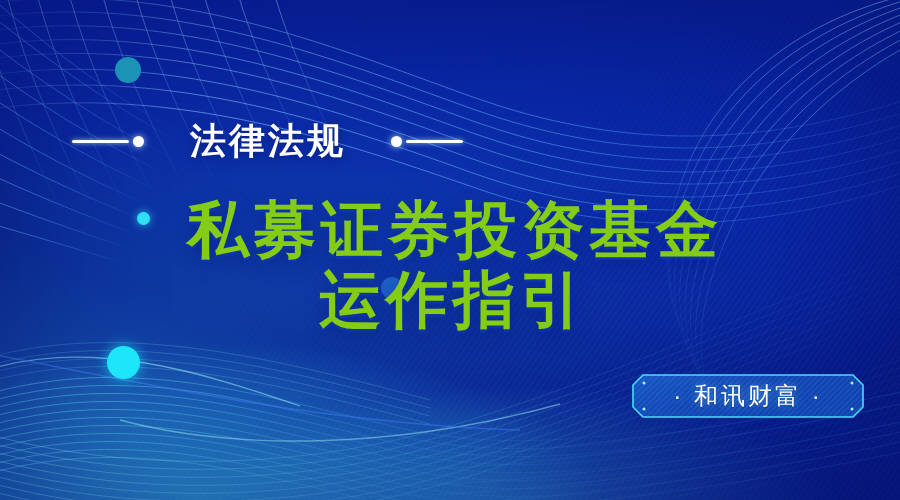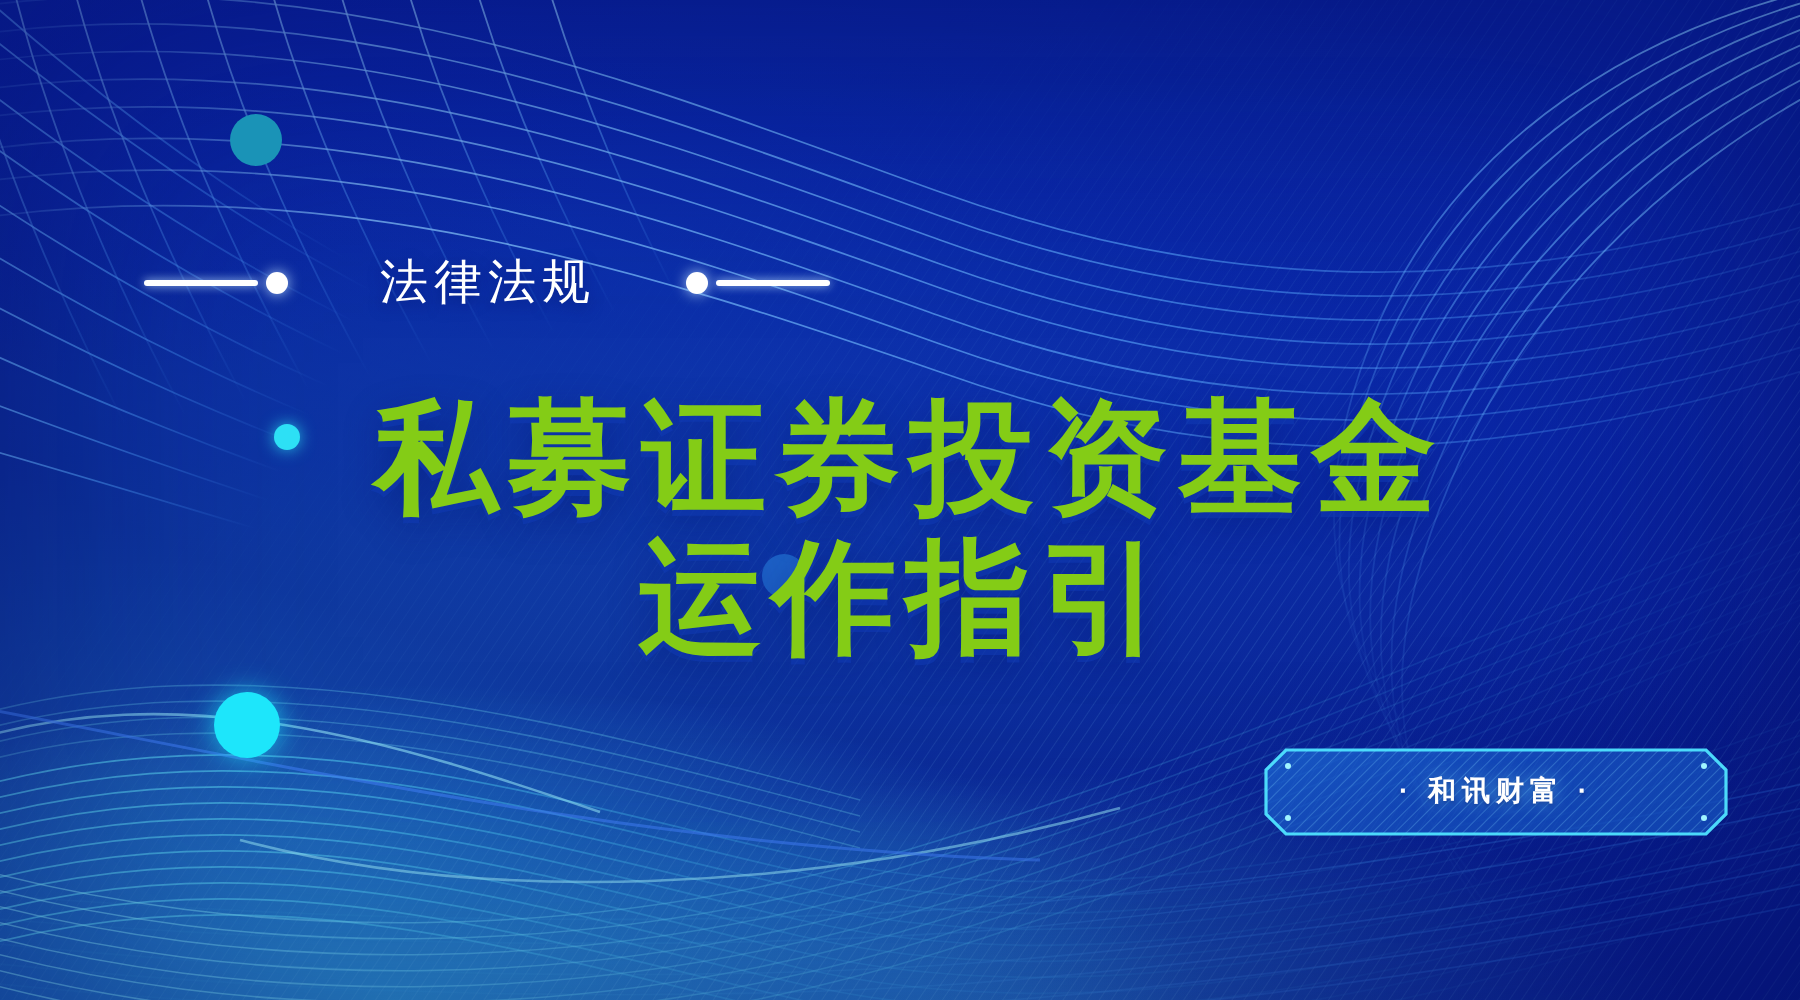--- a/index.html
+++ b/index.html
@@ -51,21 +51,21 @@
   .deco-line{display:flex;align-items:center;flex:0 0 auto;}
   .deco-bar{height:3px;background:#ffffff;border-radius:2px;box-shadow:0 0 5px rgba(190,225,255,.85);}
   .deco-dot{width:11px;height:11px;border-radius:50%;background:#ffffff;box-shadow:0 0 7px rgba(190,225,255,.9);}
   #deco-left{margin-left:72px;}
   #deco-left .deco-bar{width:57px;}
   #deco-left .deco-dot{margin-left:4px;}
   #deco-right{margin-left:45px;}
   #deco-right .deco-bar{width:57px;margin-left:4px;}
 
   #eyebrow-text{
-    font-size:24px;font-weight:normal;color:#ffffff;
+    font-size:36px;font-weight:bold;color:#ffffff;
     letter-spacing:3px;margin-left:46px;white-space:nowrap;
     text-shadow:0 2px 7px rgba(3,18,110,.55);
   }
 
   
   #title-block{
     position:absolute;left:0;top:198px;width:900px;
     text-align:center;
   }
   .title-line{
@@ -86,21 +86,21 @@
     box-shadow:0 0 14px rgba(29,230,251,.75);}
 
   
   #brand-badge{
     position:absolute;left:632px;top:374px;width:232px;height:44px;
   }
   #brand-badge svg{position:absolute;inset:0;width:232px;height:44px;}
   #brand-badge-text{
     position:absolute;inset:0;
     display:flex;align-items:center;justify-content:center;
-    font-size:14px;font-weight:bold;color:#ffffff;letter-spacing:3px;
+    font-size:24px;font-weight:normal;color:#ffffff;letter-spacing:3px;
     text-shadow:0 0 9px rgba(120,230,255,.55),0 1px 2px rgba(4,20,110,.6);
   }
 </style>
 </head>
 <body>
 
 <div id="banner">
 
   <div class="bg-layer" id="base-gradient"></div>
   <div class="bg-layer" id="deep-top-gradient"></div>

